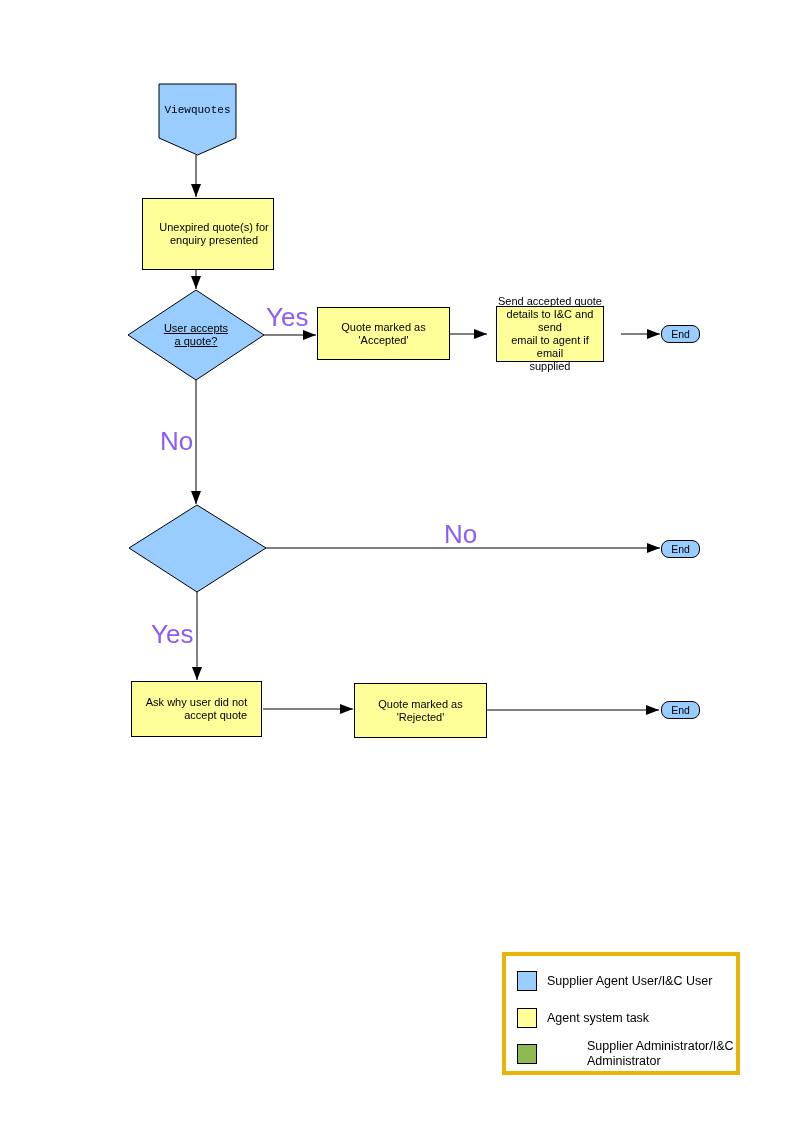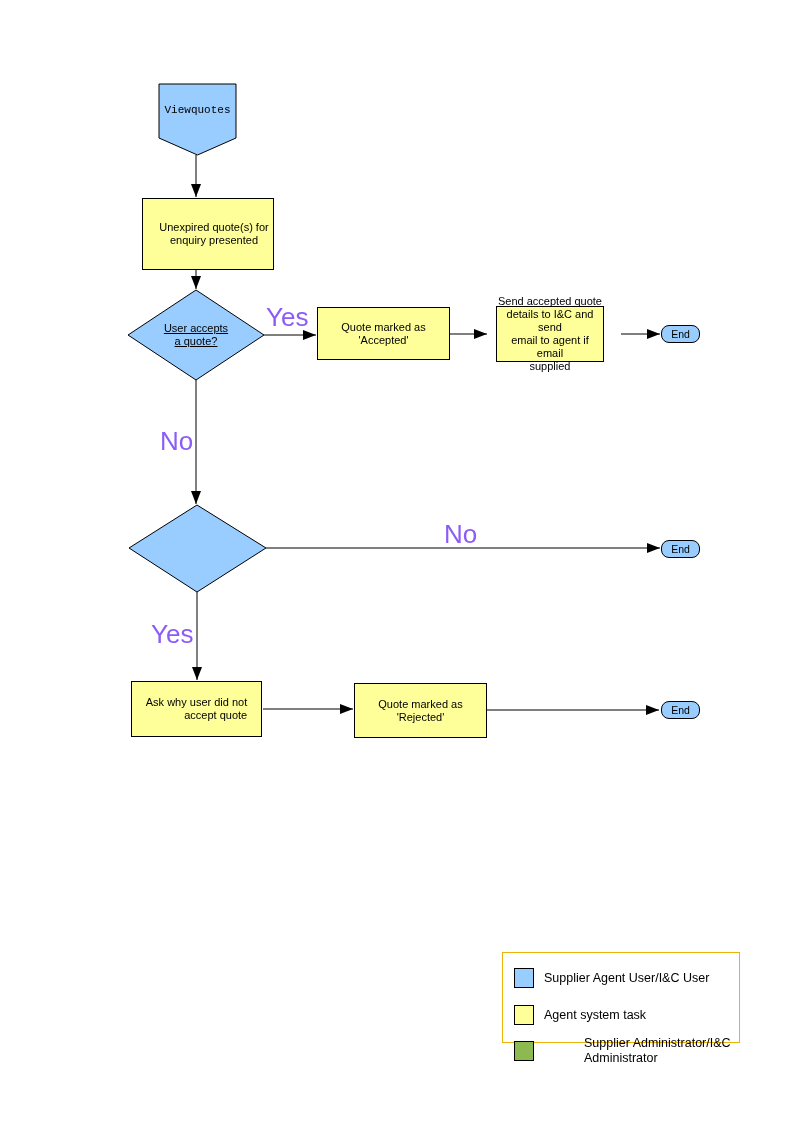--- a/index.html
+++ b/index.html
@@ -55,22 +55,22 @@
     position: absolute;
     font-size: 26px;
     line-height: 26px;
     color: #8b5cf6;
   }
   .legend {
     position: absolute;
     left: 502px;
     top: 952px;
     width: 238px;
-    height: 91px;
-    border: 1px solid #eab308;
+    height: 123px;
+    border: 4px solid #eab308;
     background: #fff;
   }
   .legend .swatch {
     position: absolute;
     left: 11px;
     width: 20px;
     height: 20px;
     border: 1px solid #000;
   }
   .legend .swatch.blue   { background: #99CCFF; }

